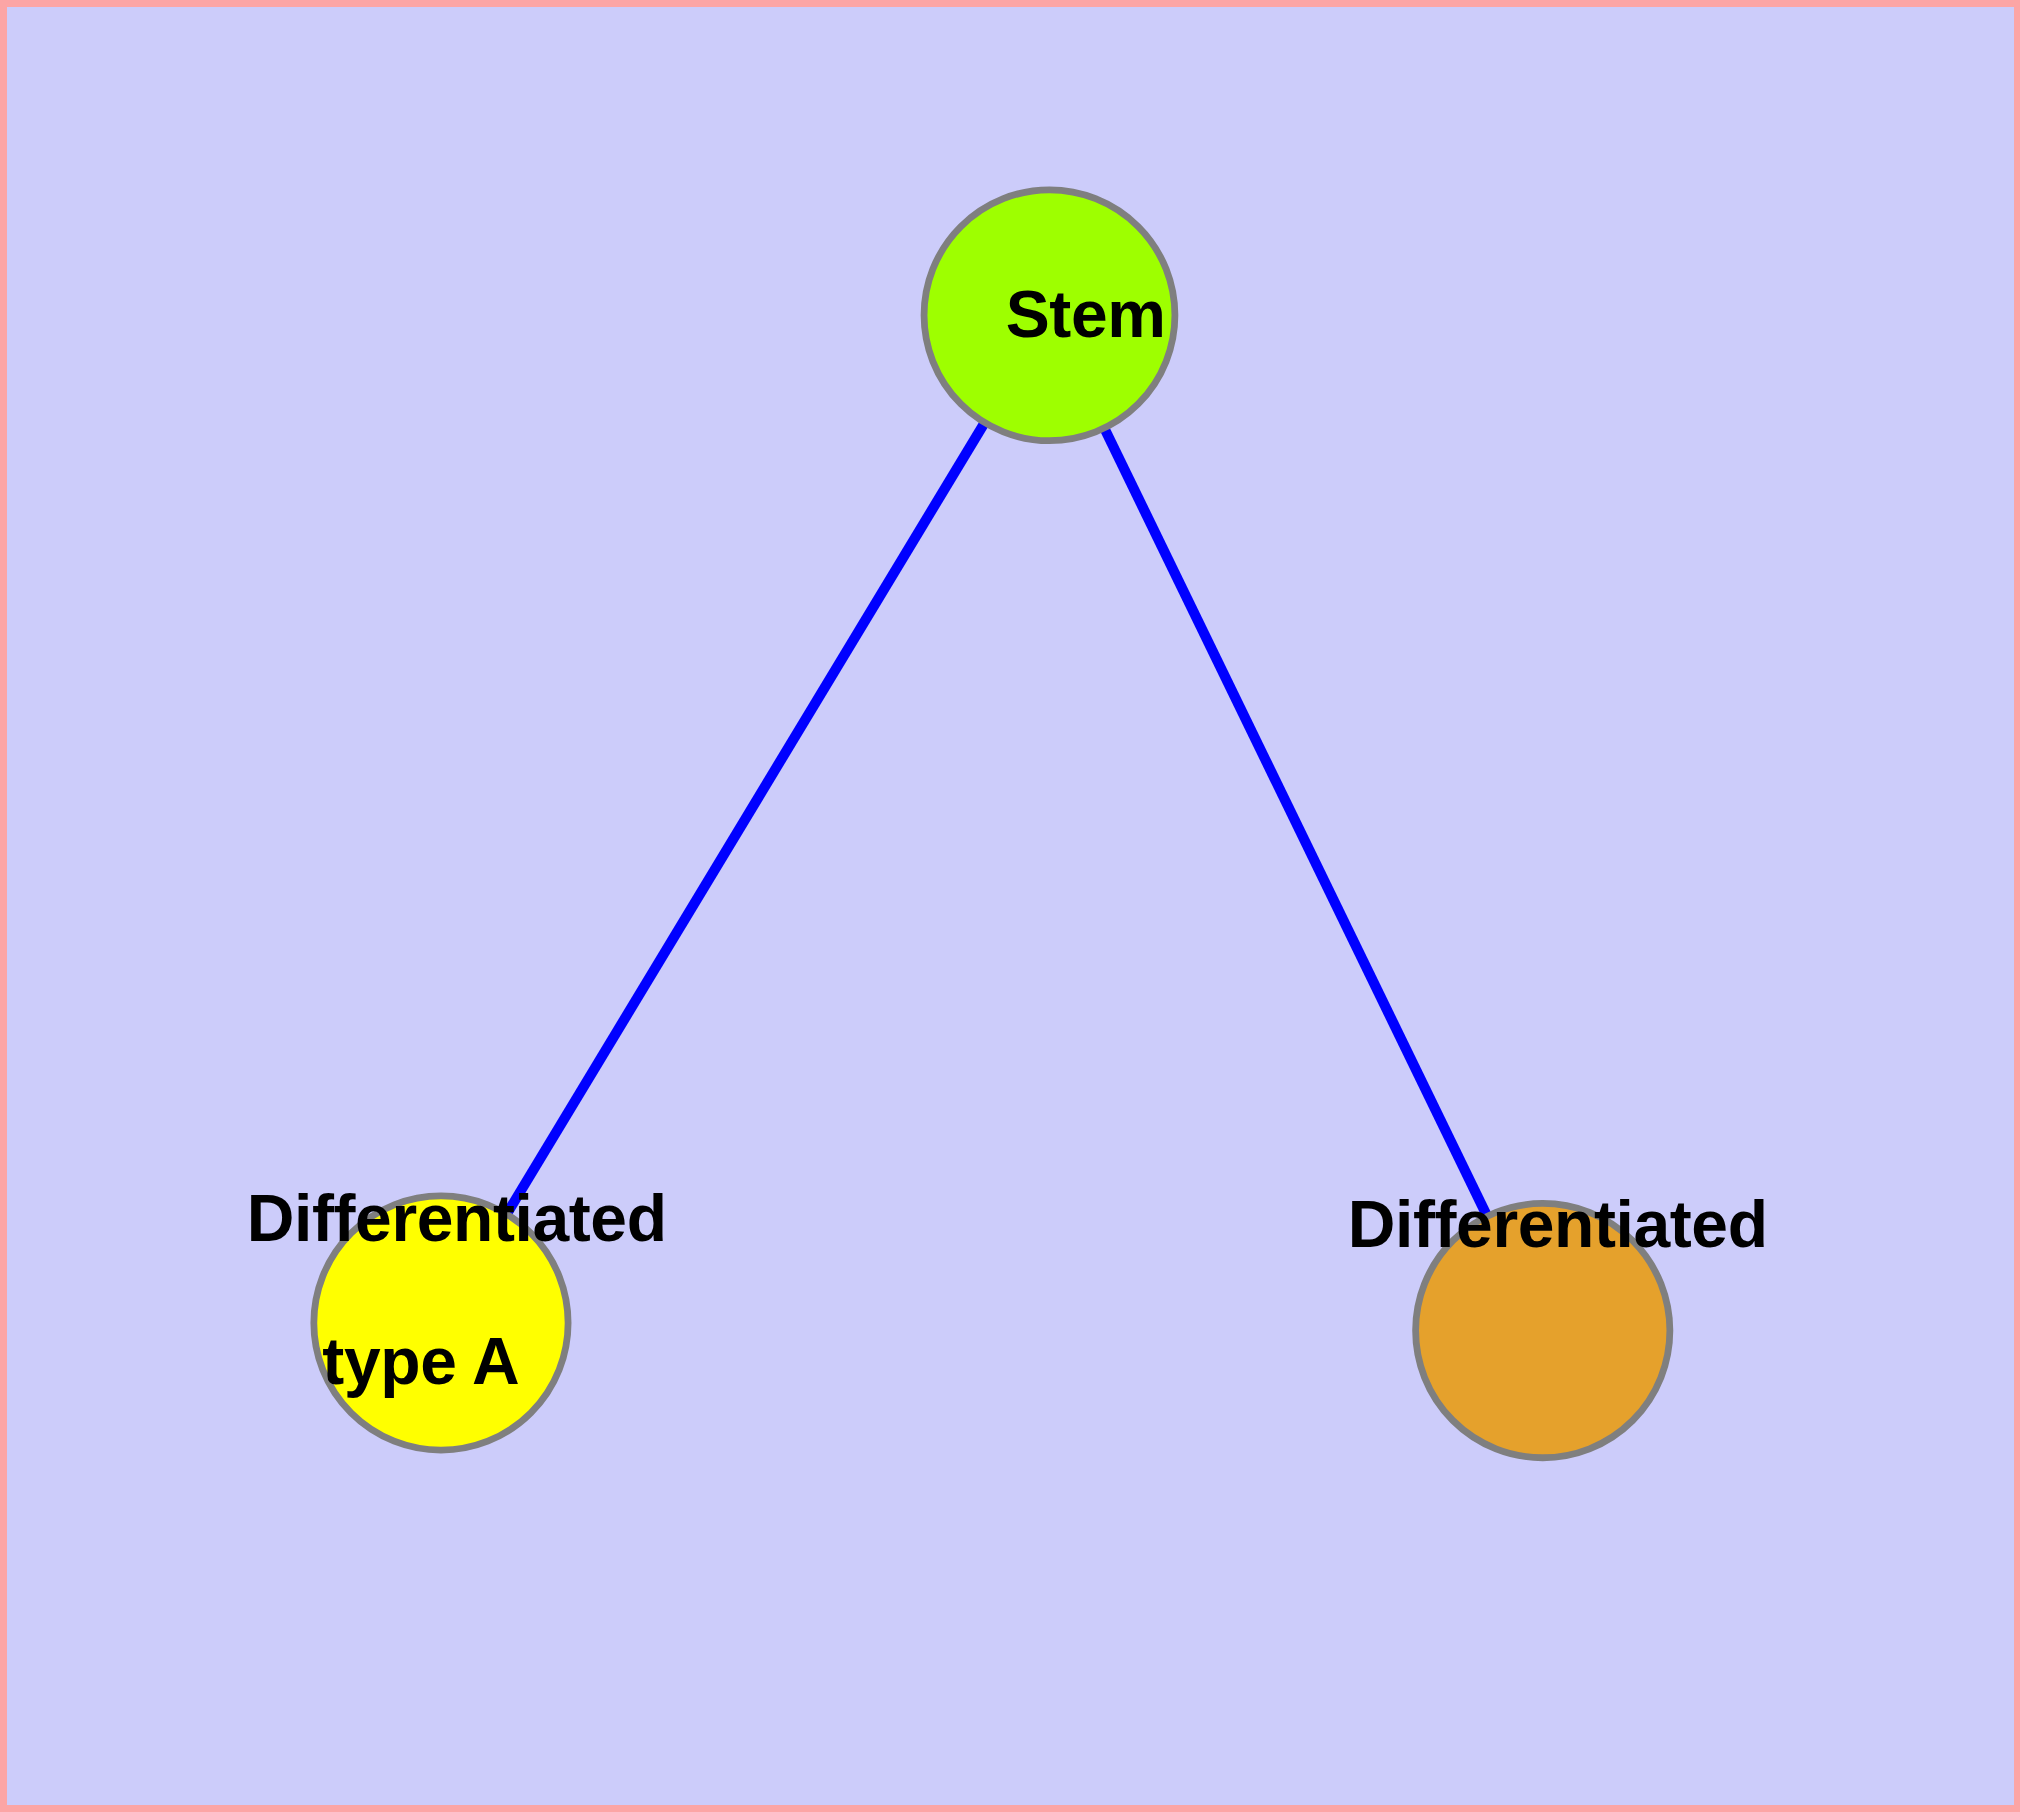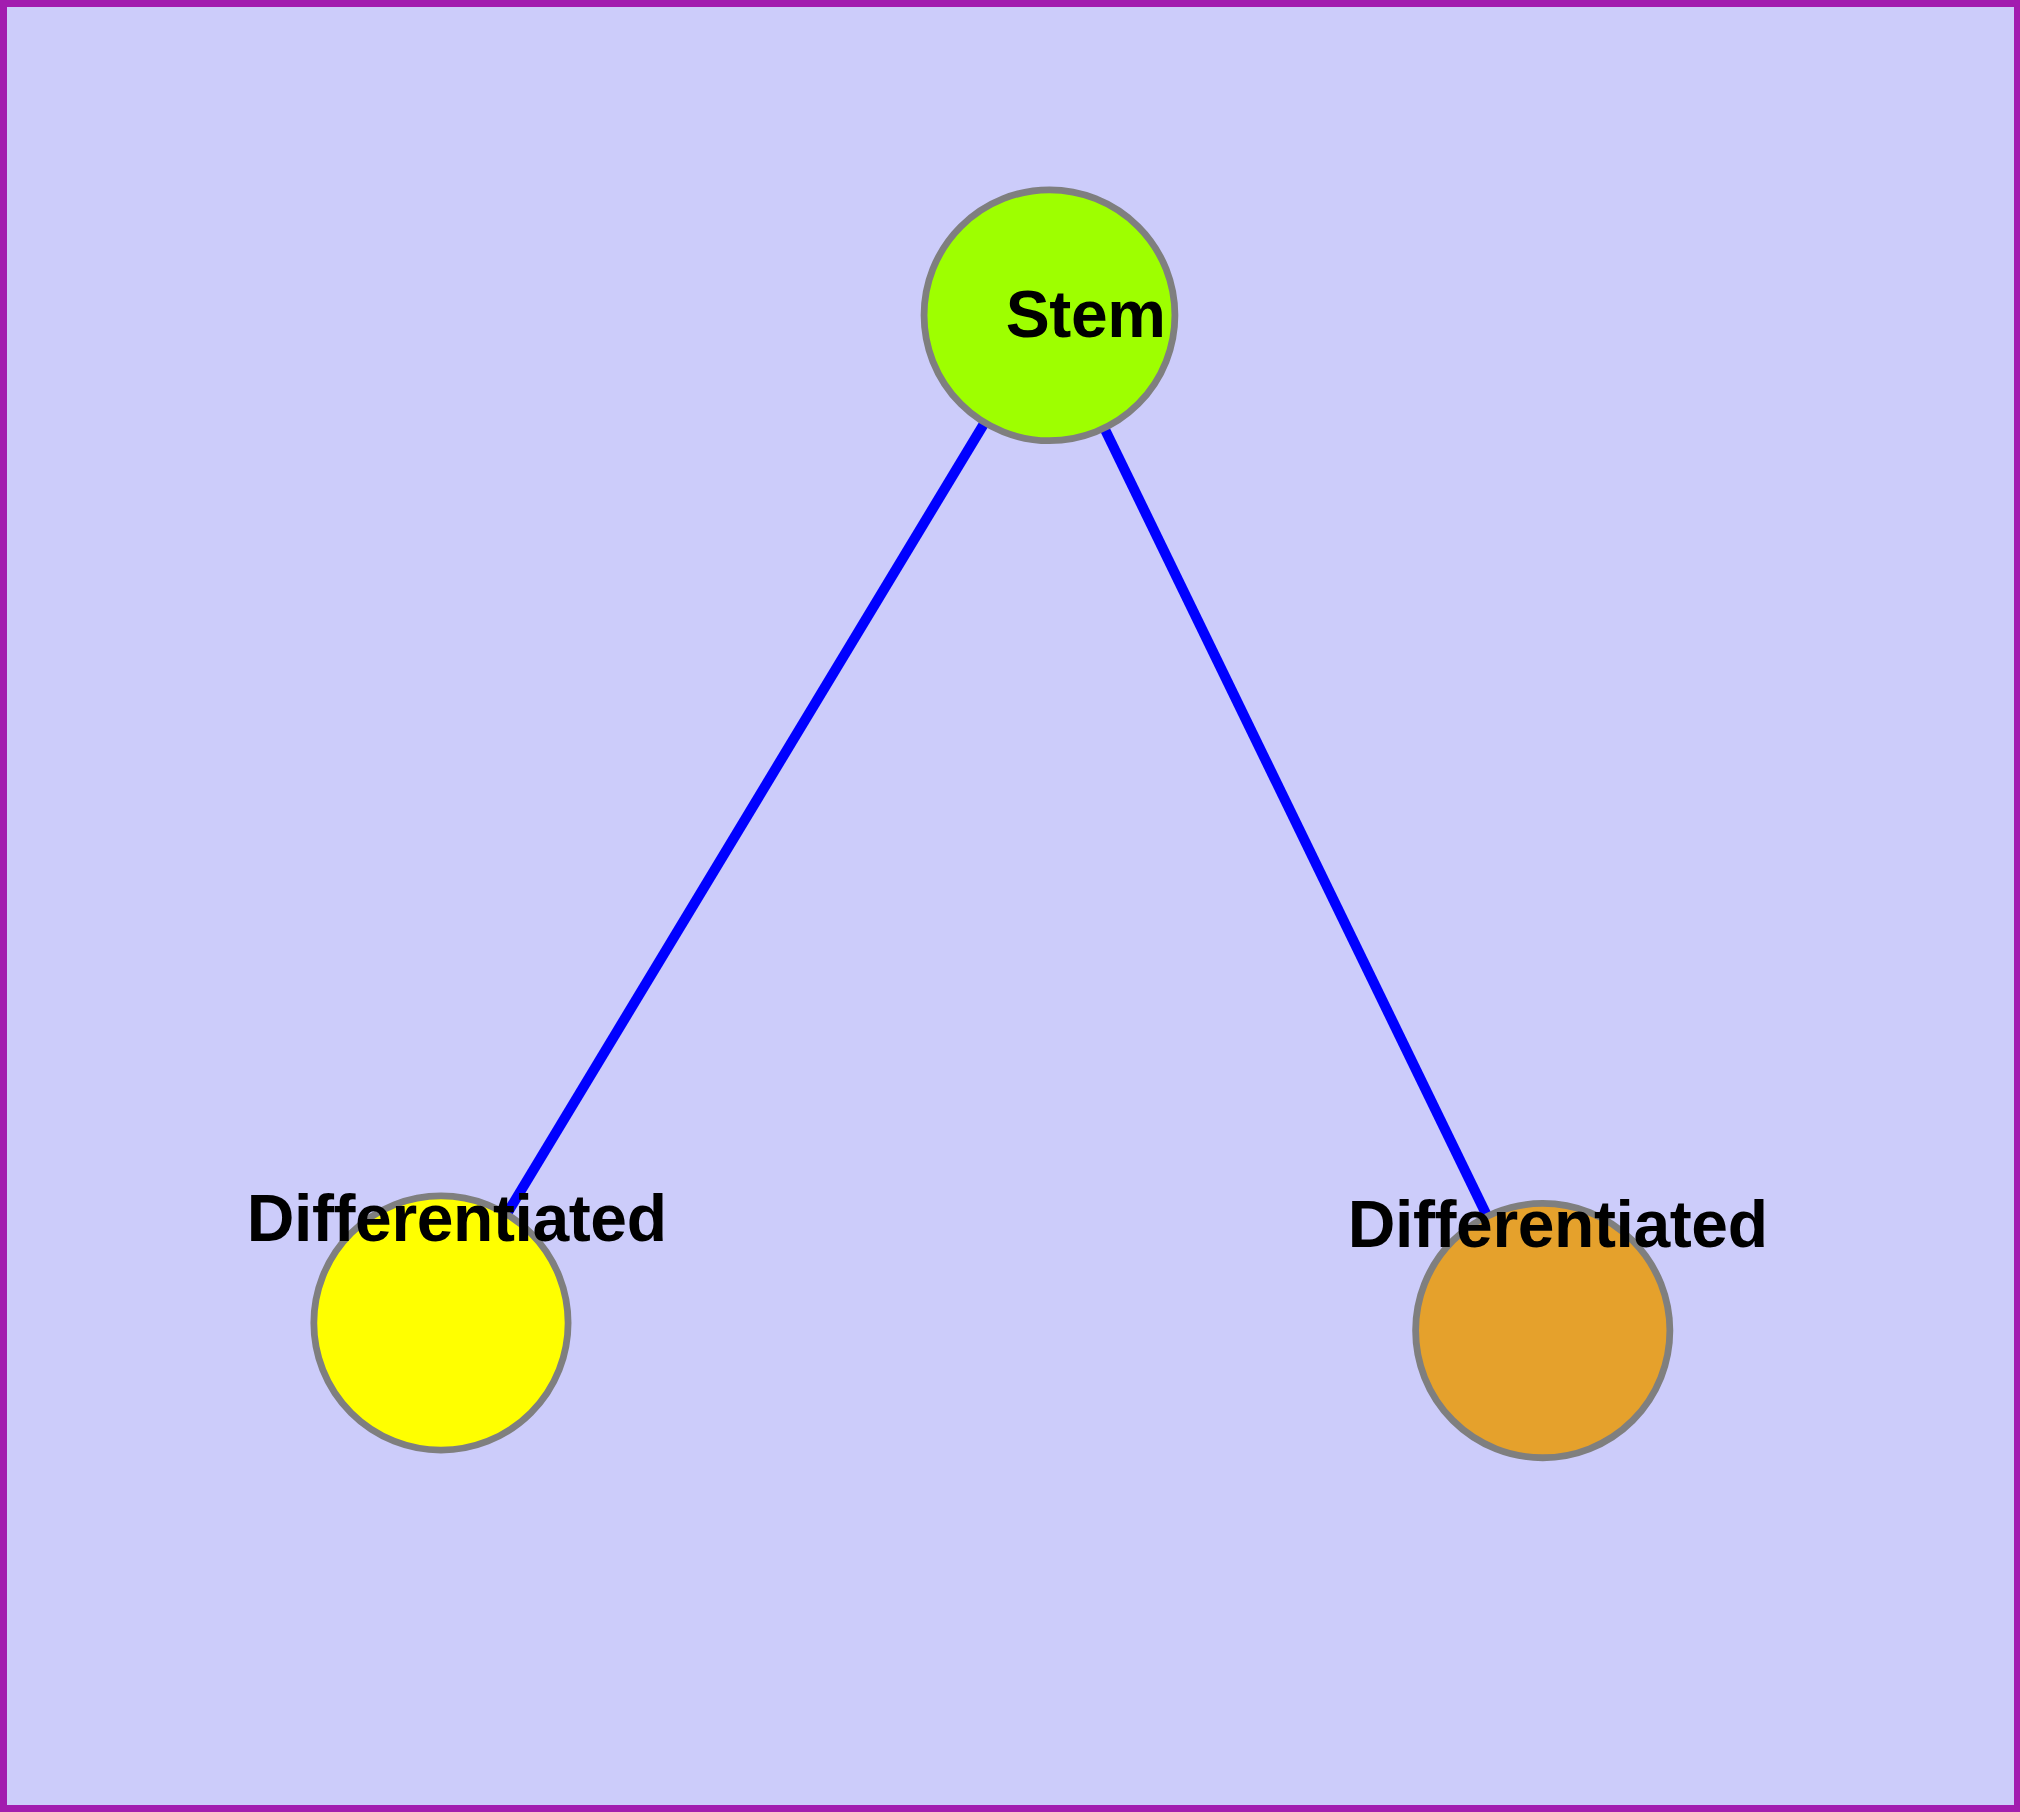--- a/index.html
+++ b/index.html
@@ -5,21 +5,21 @@
 <style>
   html, body {
     margin: 0;
     padding: 0;
     background: #ffffff;
   }
   #stage {
     position: relative;
     width: 2021px;
     height: 1812px;
-    background: #a21caf;
+    background: #fca5a5;
     overflow: hidden;
     font-family: "Liberation Sans", "DejaVu Sans", sans-serif;
   }
   #canvas-bg {
     position: absolute;
     left: 6.8px;
     top: 6.8px;
     width: 2007px;
     height: 1798px;
     background: #ccccfa;
@@ -63,20 +63,21 @@
         <circle cx="1820" cy="1570" r="150" fill="#e5a12c" stroke="#7f7f7f" stroke-width="8"></circle>
       </g>
   </svg>
 
   <div class="node-label" id="label-stem" style="left: 934px; top: 208px;">
     <span class="l1">Stem</span>
   </div>
 
   <div class="node-label" id="label-diff-a" style="left: 175px; top: 1112px;">
     <span class="l1">Differentiated</span>
+    <span class="l2">type A</span>
   </div>
 
   <div class="node-label" id="label-diff-b" style="left: 1276px; top: 1118px;">
     <span class="l1">Differentiated</span>
   </div>
 
 </div>
 
 
 </body></html>

